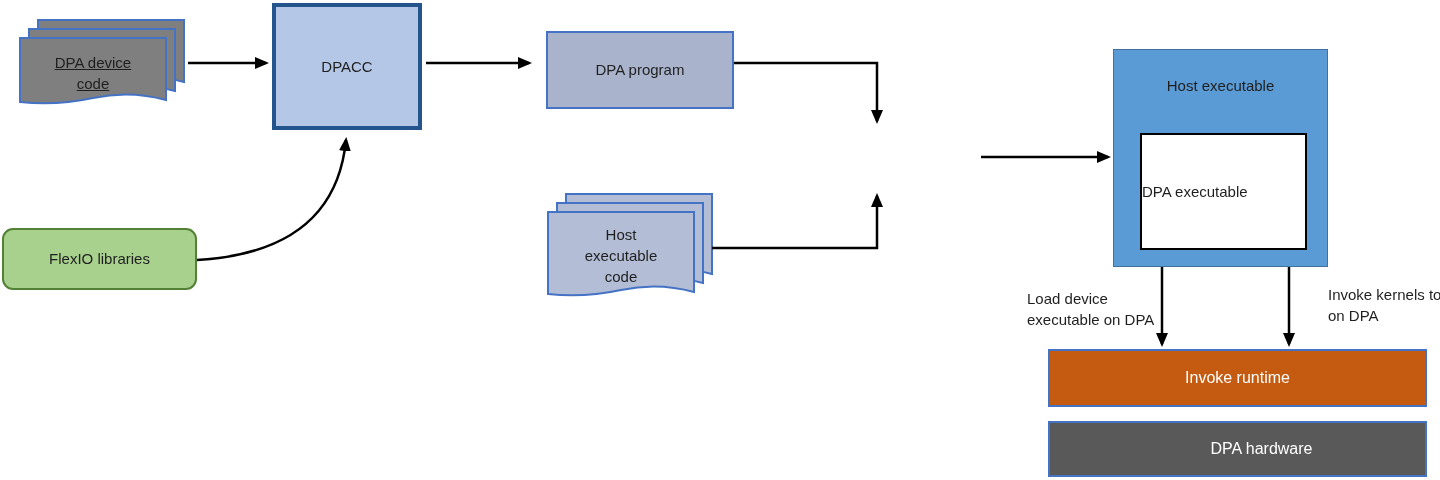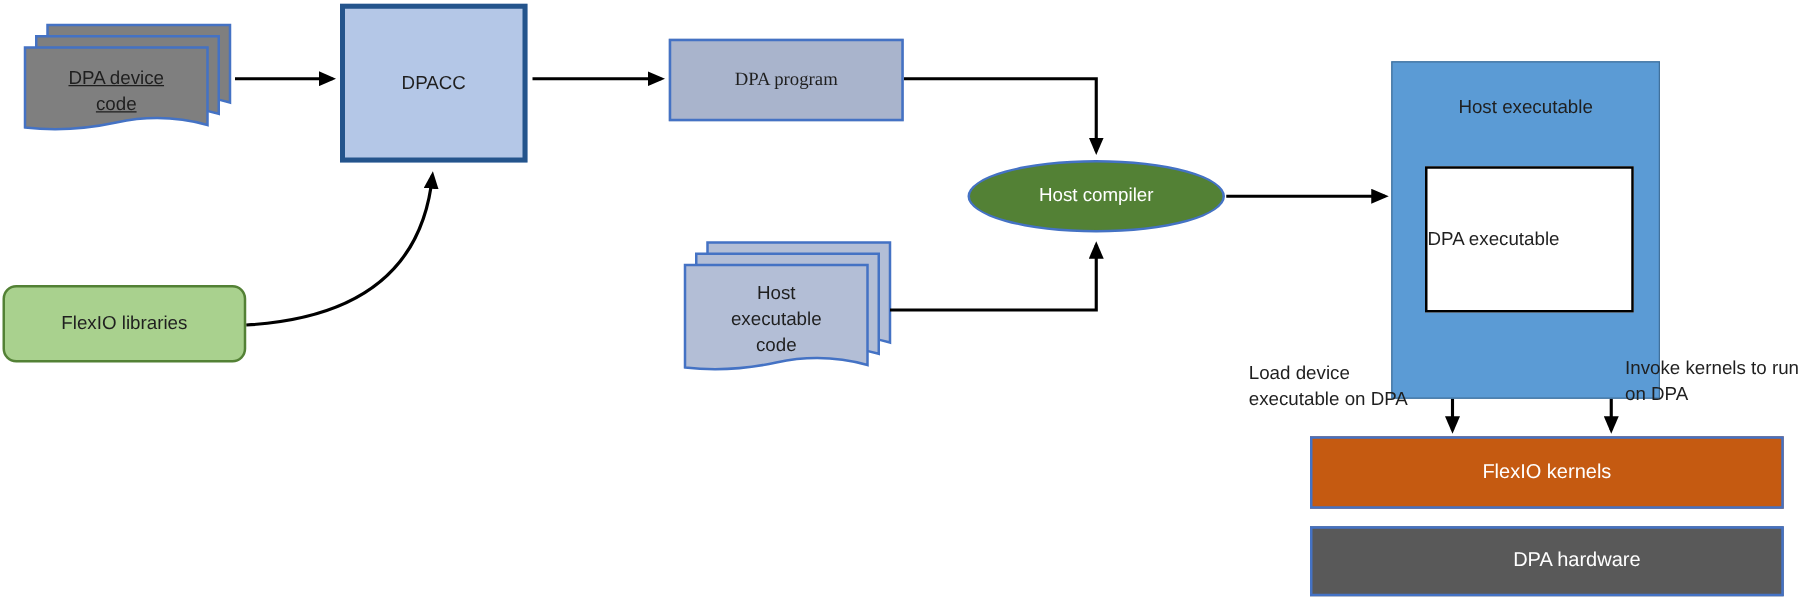--- a/index.html
+++ b/index.html
@@ -25,42 +25,42 @@
   body{font-family:"Liberation Sans", sans-serif;color:var(--text-dark);}
   #canvas{position:relative;width:1440px;height:480px;background:#ffffff;overflow:hidden;}
   #arrow-layer{position:absolute;left:0;top:0;width:1440px;height:480px;}
   .node{position:absolute;display:flex;align-items:center;justify-content:center;
         font-size:15px;line-height:20px;text-align:center;}
   .doc-label{position:absolute;display:flex;align-items:center;justify-content:center;
         font-size:15px;line-height:21px;text-align:center;}
   
   .dpacc{left:272px;top:3px;width:150px;height:127px;background:var(--dpacc-fill);
          border:4px solid var(--dpacc-border);}
-  .dpa-program{left:535px;top:31px;width:188px;height:66px;background:var(--program-fill);
-         border:2px solid var(--program-border);font-family:Liberation Serif, serif;}
+  .dpa-program{left:546px;top:31px;width:188px;height:78px;background:var(--program-fill);
+         border:2px solid var(--program-border);}
   .flexio-libraries{left:2px;top:228px;width:195px;height:62px;background:var(--green-light);
          border:2px solid var(--green-dark);border-radius:11px;}
   .host-compiler{left:774px;top:128px;width:206px;height:58px;background:var(--green-dark);
          border:2px solid var(--thin-border);border-radius:50%;color:#ffffff;}
-  .host-executable{left:1113px;top:49px;width:215px;height:270px;background:var(--blue-fill);
+  .host-executable{left:1113px;top:49px;width:215px;height:218px;background:var(--blue-fill);
          border:1px solid var(--blue-border);display:block;}
   .host-executable-title{position:absolute;left:0;top:26px;width:100%;text-align:center;
          font-size:15px;}
   .dpa-executable{position:absolute;left:26px;top:83px;width:167px;height:117px;
          background:#ffffff;border:2px solid #000000;display:flex;align-items:center;
          justify-content:flex-start;font-size:15px;}
   .flexio-runtime{left:1048px;top:349px;width:379px;height:58px;background:var(--orange-fill);
          border:2px solid var(--thin-border);color:#ffffff;font-size:16px;}
   .dpa-hardware{left:1048px;top:421px;width:379px;height:56px;background:var(--hw-gray);
          border:2px solid var(--thin-border);color:#ffffff;font-size:16px;padding-left:48px;}
   
   .device-code-label{left:38px;top:46px;width:110px;height:54px;text-decoration:underline;}
   .host-app-label{left:571px;top:217px;width:100px;height:76px;line-height:21px;}
   
-  .annotation{position:absolute;font-size:15px;line-height:21px;text-align:left;}
+  .annotation{position:absolute;font-size:15px;line-height:21px;text-align:left;margin-left:28px;}
   .load-label{left:999px;top:288px;width:140px;}
   .invoke-label{left:1300px;top:284px;width:141px;}
   
   .doc-gray-shape{fill:var(--doc-gray);stroke:var(--doc-border);stroke-width:2;}
   .doc-blue-shape{fill:var(--doc-blue);stroke:var(--doc-border);stroke-width:2;}
   .arrow-line{fill:none;stroke:var(--arrow);stroke-width:2.5;}
 </style>
 </head>
 <body>
 
@@ -103,33 +103,30 @@
   </div>
 
   <div class="node dpa-program">
     <span>DPA program</span>
   </div>
 
   <div class="node flexio-libraries">
     <span>FlexIO libraries</span>
   </div>
 
-  <div class="node host-compiler">
-    <span>Host compiler</span>
-  </div>
 
   <div class="node host-executable">
     <div class="host-executable-title">Host executable</div>
     <div class="dpa-executable">
       <span>DPA executable</span>
     </div>
   </div>
 
   <div class="node flexio-runtime">
-    <span>FlexIO kernels</span>
+    <span>Invoke runtime</span>
   </div>
 
   <div class="node dpa-hardware">
     <span>DPA hardware</span>
   </div>
 
   <div class="annotation load-label">Load device executable on DPA</div>
   <div class="annotation invoke-label">Invoke kernels to run on DPA</div>
 
 </div>

